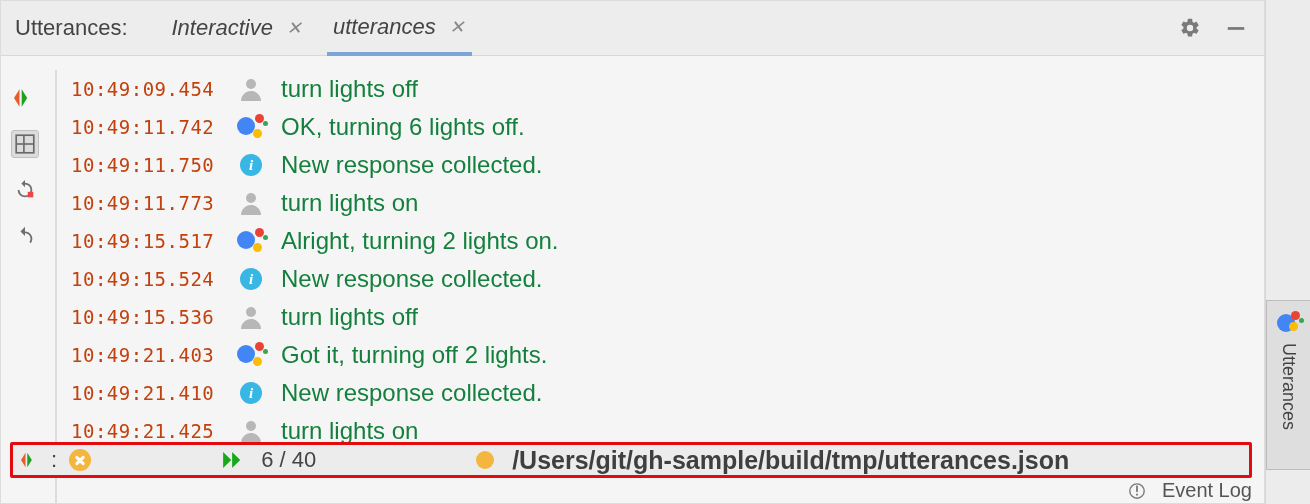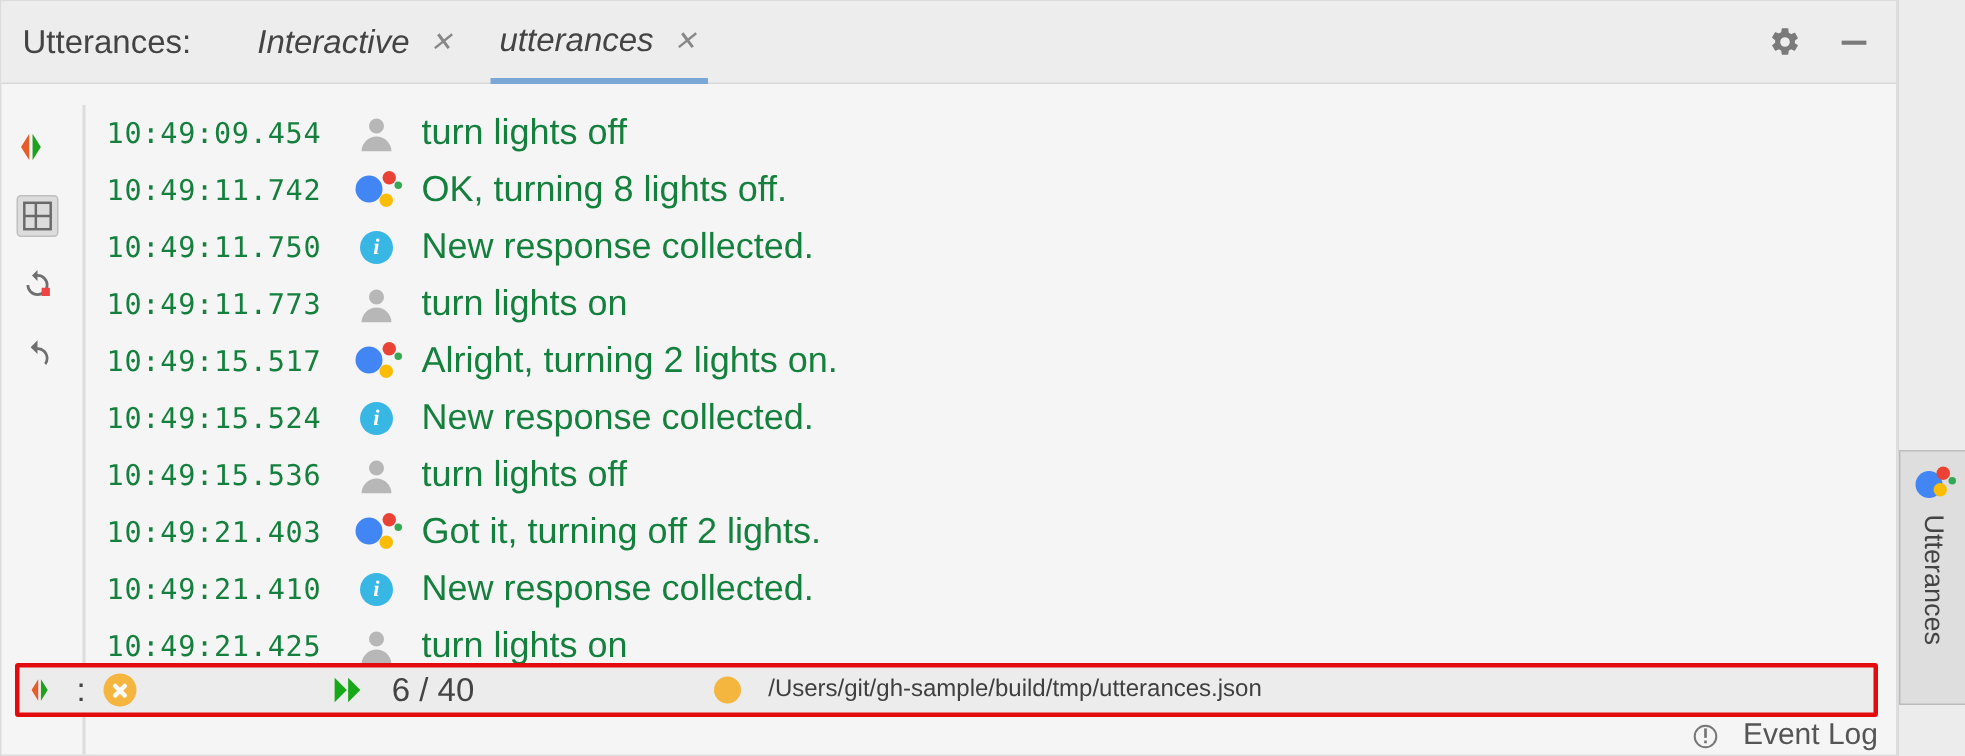--- a/index.html
+++ b/index.html
@@ -78,21 +78,21 @@
   .row {
     display: flex;
     align-items: center;
     gap: 14px;
     height: 38px;
     font-size: 22px;
   }
   .ts {
     font-family: "Menlo", "Consolas", monospace;
     font-size: 19px;
-    color: #15803d;
+    color: #c2410c;
     min-width: 150px;
     letter-spacing: 0.5px;
   }
   .row-icon { width: 32px; display:flex; justify-content:center; }
   .msg { color: #15803d; font-size: 24px; }
   
   .user-icon svg { width: 24px; height:24px; fill:#b7b7b7;}
   .info-icon {
     width: 22px; height:22px; border-radius:50%; background:#39b7e4;
     display:flex; align-items:center; justify-content:center; color:#fff;
@@ -128,21 +128,21 @@
   }
   .status-yellow::before, .status-yellow::after {
     content:""; position:absolute; background:#fff; width:12px; height:3px;
     left:5px; top:9.5px; border-radius:2px;
   }
   .status-yellow::before { transform: rotate(45deg);}
   .status-yellow::after { transform: rotate(-45deg);}
   .status-spacer1 { width: 110px; }
   .green-play { color:#17a81a; display:flex; }
   .orange-dot { width:18px; height:18px; border-radius:50%; background:#f4b63f; margin-left: 150px; margin-right:8px; }
-  .path { font-size: 16px; color: #3f3f3f; }
+  .path { font-size: 25px; color: #3f3f3f; font-weight: bold; }
 
   .sidebar {
     position: absolute;
     right: 0; top: 0; bottom: 0;
     width: 45px;
     background: #ececec;
     border-left: 1px solid #d6d6d6;
   }
   .sidebar-tab {
     position: absolute;
@@ -241,21 +241,21 @@
         <div class="row">
           <span class="ts">10:49:11.742</span>
           <span class="row-icon">
             <span class="assistant-icon">
               <span class="c1"></span>
               <span class="c2"></span>
               <span class="c3"></span>
               <span class="c4"></span>
             </span>
           </span>
-          <span class="msg">OK, turning 8 lights off.</span>
+          <span class="msg">OK, turning 6 lights off.</span>
         </div>
         <div class="row">
           <span class="ts">10:49:11.750</span>
           <span class="row-icon">
             <span class="info-icon">i</span>
           </span>
           <span class="msg">New response collected.</span>
         </div>
         <div class="row">
           <span class="ts">10:49:11.773</span>

